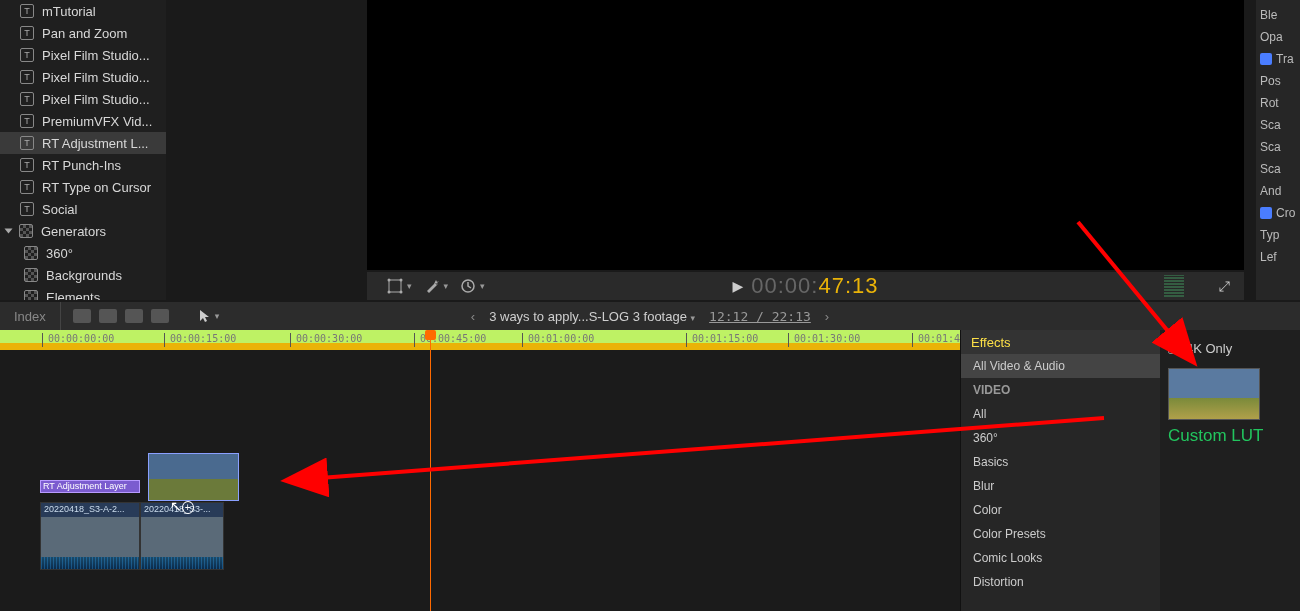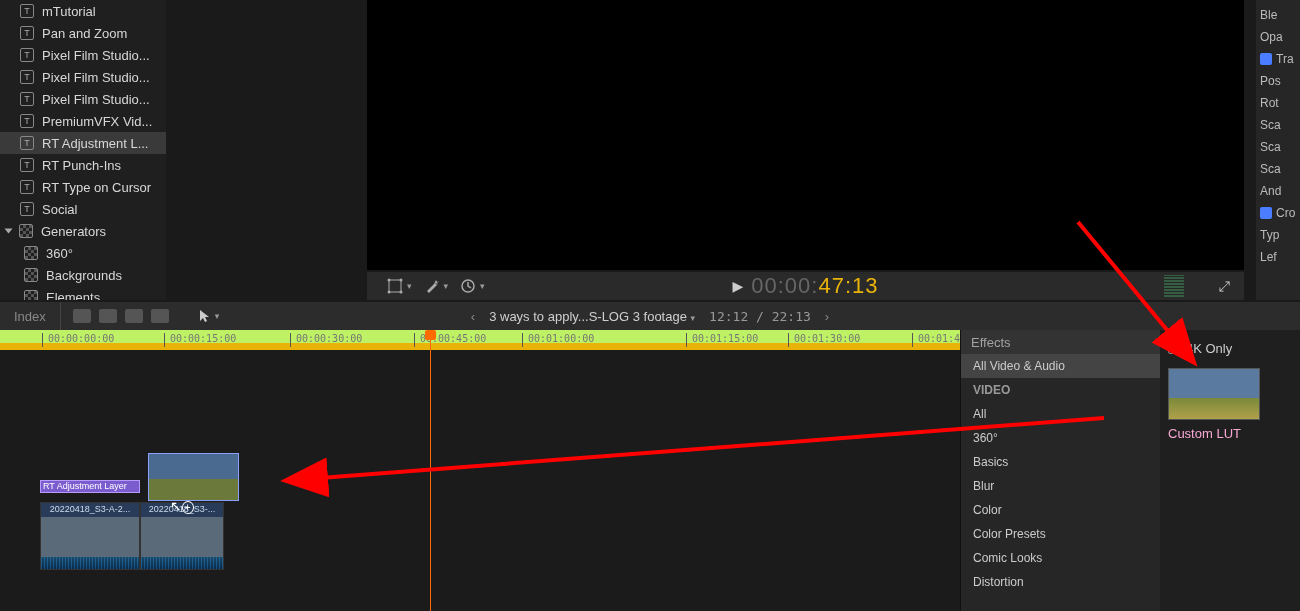--- a/index.html
+++ b/index.html
@@ -34,56 +34,56 @@
 .insp-check { width: 12px; height: 12px; background: #4a7dff; border-radius: 2px; flex-shrink:0; }
 
 
 .tl-header { position: absolute; left: 0; top: 302px; width: 1300px; height: 28px; background: #2c2c2c; display: flex; align-items: center; }
 .idx-btn { padding: 0 14px; color:#888; border-right:1px solid #444; height:100%; display:flex; align-items:center; }
 .tl-tools { display:flex; gap:8px; padding-left:12px; }
 .tool-ic { width:18px; height:14px; background:#555; border-radius:2px; }
 .tl-center { position:absolute; left:50%; transform:translateX(-50%); display:flex; align-items:center; gap:14px; color:#bbb; }
 .tl-nav { color:#888; font-size:13px; }
 .tl-title { color:#cfcfcf; }
-.tl-time { color:#999; font-family:monospace; }
+.tl-time { color:#999; font-family:monospace;text-decoration:underline; }
 
 
 .ruler { position:absolute; left:0; top:330px; width:960px; height:20px; background:#bef264; border-bottom:7px solid #eab308;}
 .ruler-tick { position:absolute; top:3px; color:#777; font-size:10px; font-family:monospace; }
 .ruler-tick::before { content:''; position:absolute; left:-6px; top:0; width:1px; height:14px; background:#555;}
 
 
 .tl-body { position:absolute; left:0; top:350px; width:960px; height:261px; background:#1b1b1b; }
 .playhead { position:absolute; left:430px; top:330px; width:1px; height:281px; background:#ff6a00; z-index:5;}
 .playhead::before { content:''; position:absolute; top:0; left:-5px; width:11px; height:10px; background:#ff6a00; border-radius:2px;}
 
 
 .adj-layer { position:absolute; left:40px; top:480px; width:100px; height:13px; background:#7b5ccf; border:1px solid #b89bff; color:#fff; font-size:9px; padding:0 2px; overflow:hidden; white-space:nowrap;}
 .thumb-hover { position:absolute; left:148px; top:453px; width:91px; height:48px; border:1px solid #8aa0ff; background:linear-gradient(to bottom,#4a6a8f 0%,#4a6a8f 55%,#6b7a3a 55%,#6b7a3a 100%);}
-.clip-row { position:absolute; left:40px; top:502px; height:68px; display:flex;text-align:center;}
+.clip-row { position:absolute; left:40px; top:502px; height:68px; display:flex;}
 .clip { width:100px; height:68px; border:1px solid #333; background:#2a3a4a; position:relative; overflow:hidden;}
 .clip-label { position:absolute; top:0; left:0; right:0; height:14px; background:rgba(40,60,90,.9); color:#cde; font-size:9px; padding:1px 3px; white-space:nowrap; overflow:hidden;}
 .clip-vid { position:absolute; top:14px; left:0; right:0; bottom:12px; background:#5a6a78;}
 .clip-audio { position:absolute; bottom:0; left:0; right:0; height:12px; background:linear-gradient(#1a4a6a,#0a2a4a);}
 .clip-audio::after{content:'';position:absolute;inset:0;background:repeating-linear-gradient(90deg,#3af 0 1px,transparent 1px 3px);opacity:.3;}
 .cursor-drag { position:absolute; left:170px; top:498px; color:#fff; font-size:14px; z-index:6;}
 
 
 .fx-panel { position:absolute; left:960px; top:330px; width:200px; height:281px; background:#262626; border-left:1px solid #111;}
-.fx-header { height:24px; background:#333; color:#a3a3a3; padding:5px 10px; font-size:13px;}
+.fx-header { height:24px; background:#333; color:#fde047; padding:5px 10px; font-size:13px;}
 .fx-item { height:24px; padding:5px 12px; color:#ccc; font-size:12px;}
 .fx-item.sel { background:#444; }
 .fx-item.head { color:#999; font-weight:600;}
 
 
 .fx-results { position:absolute; left:1160px; top:330px; width:140px; height:281px; background:#1f1f1f; padding:8px;}
 .fx-filter { display:flex; align-items:center; gap:6px; color:#ccc; height:20px;}
 .fx-chk { width:12px; height:12px; border:1px solid #888; border-radius:2px;}
 .fx-thumb { margin-top:10px; width:92px; height:52px; background:linear-gradient(to bottom,#5a7aa0 0%,#5a7aa0 58%,#7a8a3a 58%,#b0a04a 100%); border:1px solid #555;}
-.fx-thumb-label { color:#f9a8d4; font-size:13px; margin-top:6px;}
+.fx-thumb-label { color:#22c55e; font-size:17px; margin-top:6px;}
 
 
 .arrow { position:absolute; z-index:20; pointer-events:none;}
 </style>
 </head>
 <body>
 
 <div class="browser">
   <div class="browser-item">
       <span class="t-icon">T</span>

